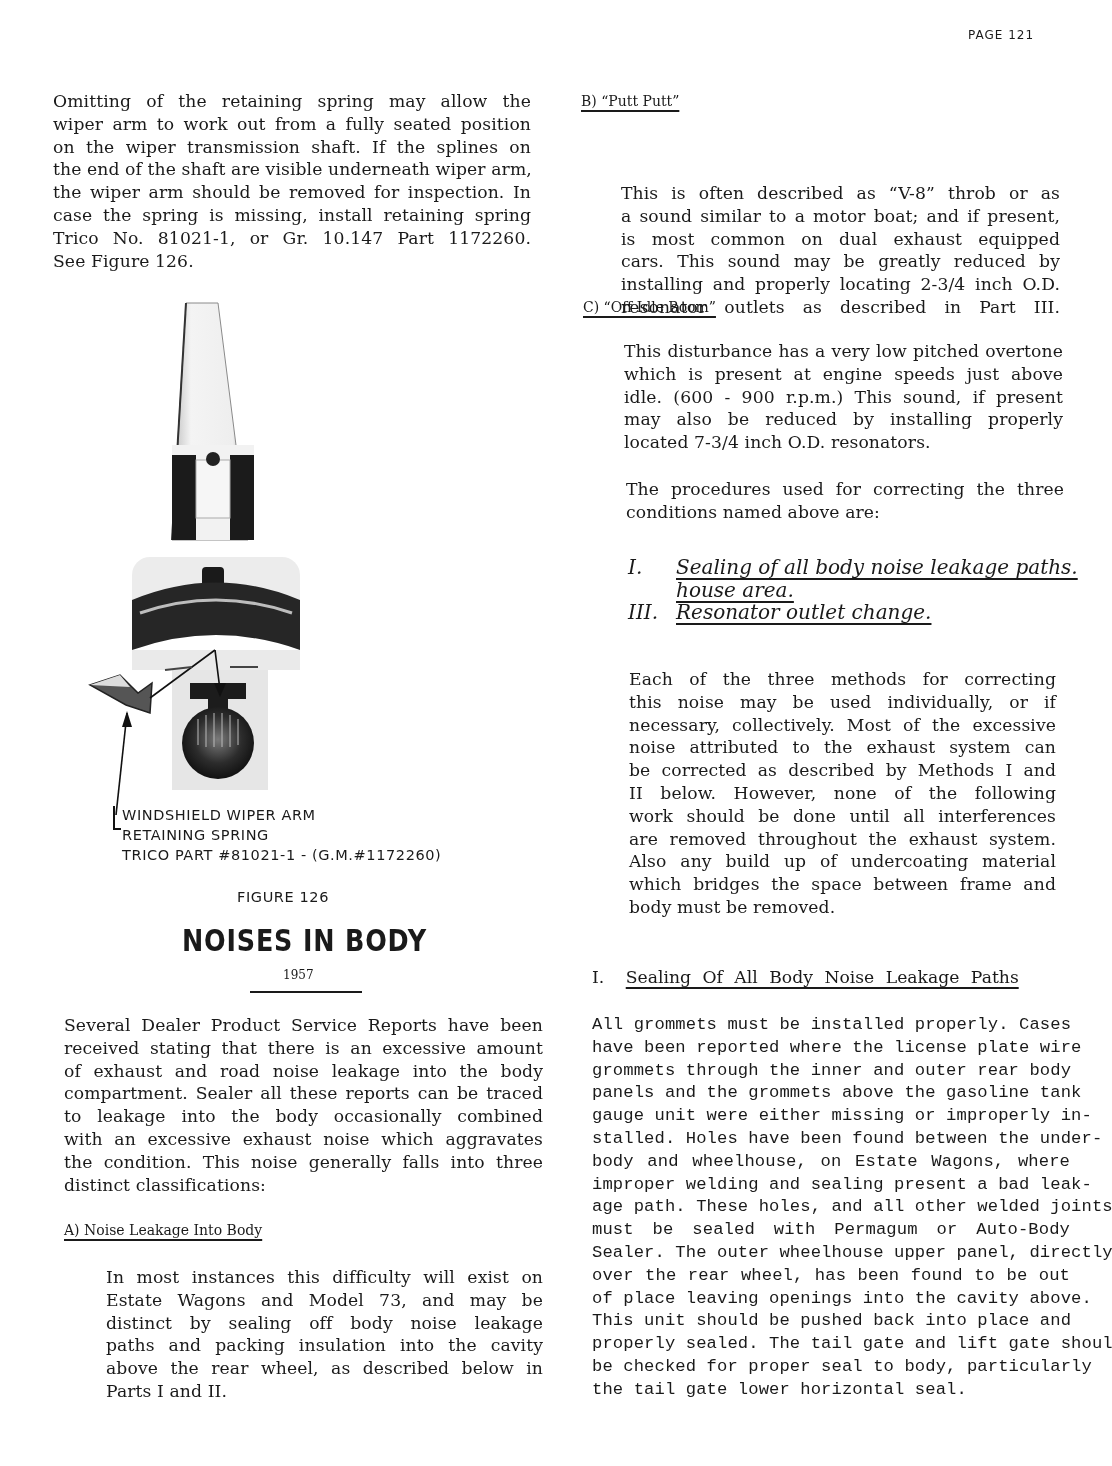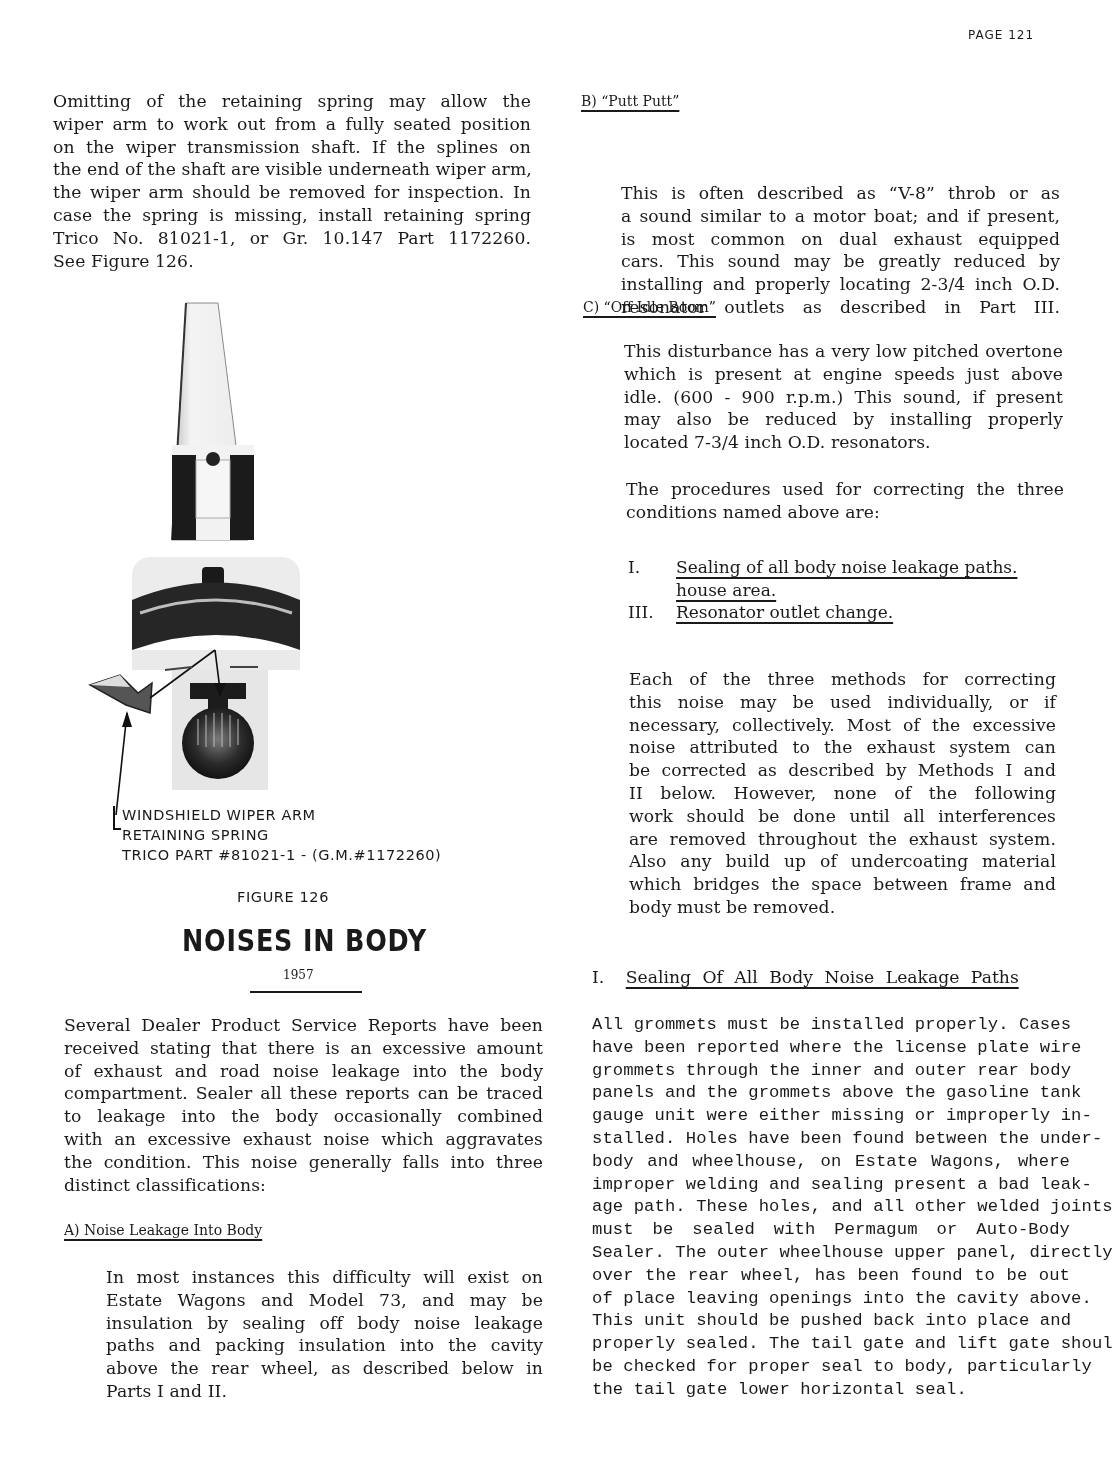--- a/index.html
+++ b/index.html
@@ -11,21 +11,21 @@
     .abs { position: absolute; }
     .para {
       font-size: 17.2px; line-height: 22.8px; text-align: justify;
       text-align-last: left; letter-spacing: 0.1px;
     }
     .para .ln { display: block; text-align: justify; text-align-last: justify; white-space: nowrap; }
     .para .ln.last { text-align-last: left; }
     .sans { font-family: "DejaVu Sans", "Liberation Sans", sans-serif; }
     .page-num { top: 28px; left: 968px; font-size: 12px; letter-spacing: 1px; }
     .heading-u { font-size: 14px; line-height: 22px; text-decoration: underline; text-underline-offset: 4px; text-decoration-thickness: 1.5px; white-space: nowrap; }
-    .list-item { font-size: 17px; line-height: 22.6px; white-space: nowrap; }
+    .list-item { font-size: 20px; line-height: 22.6px; white-space: nowrap; font-style: italic; }
     .list-item .num { display: inline-block; width: 48px; }
     .u { text-decoration: underline; text-underline-offset: 4px; text-decoration-thickness: 1.5px; }
     .caption { font-size: 14.5px; line-height: 20px; letter-spacing: 0.6px; white-space: nowrap; }
     .title {
       font-family: "DejaVu Sans", "Liberation Sans", sans-serif; font-weight: bold;
       font-size: 31px; letter-spacing: 1px; transform: scaleX(0.82); transform-origin: left top;
       white-space: nowrap;
     }
     .year { font-size: 12px; }
     .year-rule { height: 1.5px; background: #1a1a1a; }
@@ -124,21 +124,21 @@
   <span class="ln">to leakage into the body occasionally combined</span>
   <span class="ln">with an excessive exhaust noise which aggravates</span>
   <span class="ln">the condition. This noise generally falls into three</span>
   <span class="ln last">distinct classifications:</span>
 </div>
 
 <div class="abs heading-u" style="left:64px; top:1219px;">A)  Noise Leakage Into Body</div>
 <div class="abs para" style="left:106px; top:1266px; width:437px;">
   <span class="ln">In most instances this difficulty will exist on</span>
   <span class="ln">Estate Wagons and Model 73, and may be</span>
-  <span class="ln">insulation by sealing off body noise leakage</span>
+  <span class="ln">distinct by sealing off body noise leakage</span>
   <span class="ln">paths and packing insulation into the cavity</span>
   <span class="ln">above the rear wheel, as described below in</span>
   <span class="ln last">Parts I and II.</span>
 </div>
 
 <div class="abs heading-u" style="left:581px; top:90px;">B)  “Putt Putt”</div>
 <div class="abs para" style="left:621px; top:134px; width:439px;margin-top:48px;">
   <span class="ln">This is often described as “V-8” throb or as</span>
   <span class="ln">a sound similar to a motor boat; and if present,</span>
   <span class="ln">is most common on dual exhaust equipped</span>

